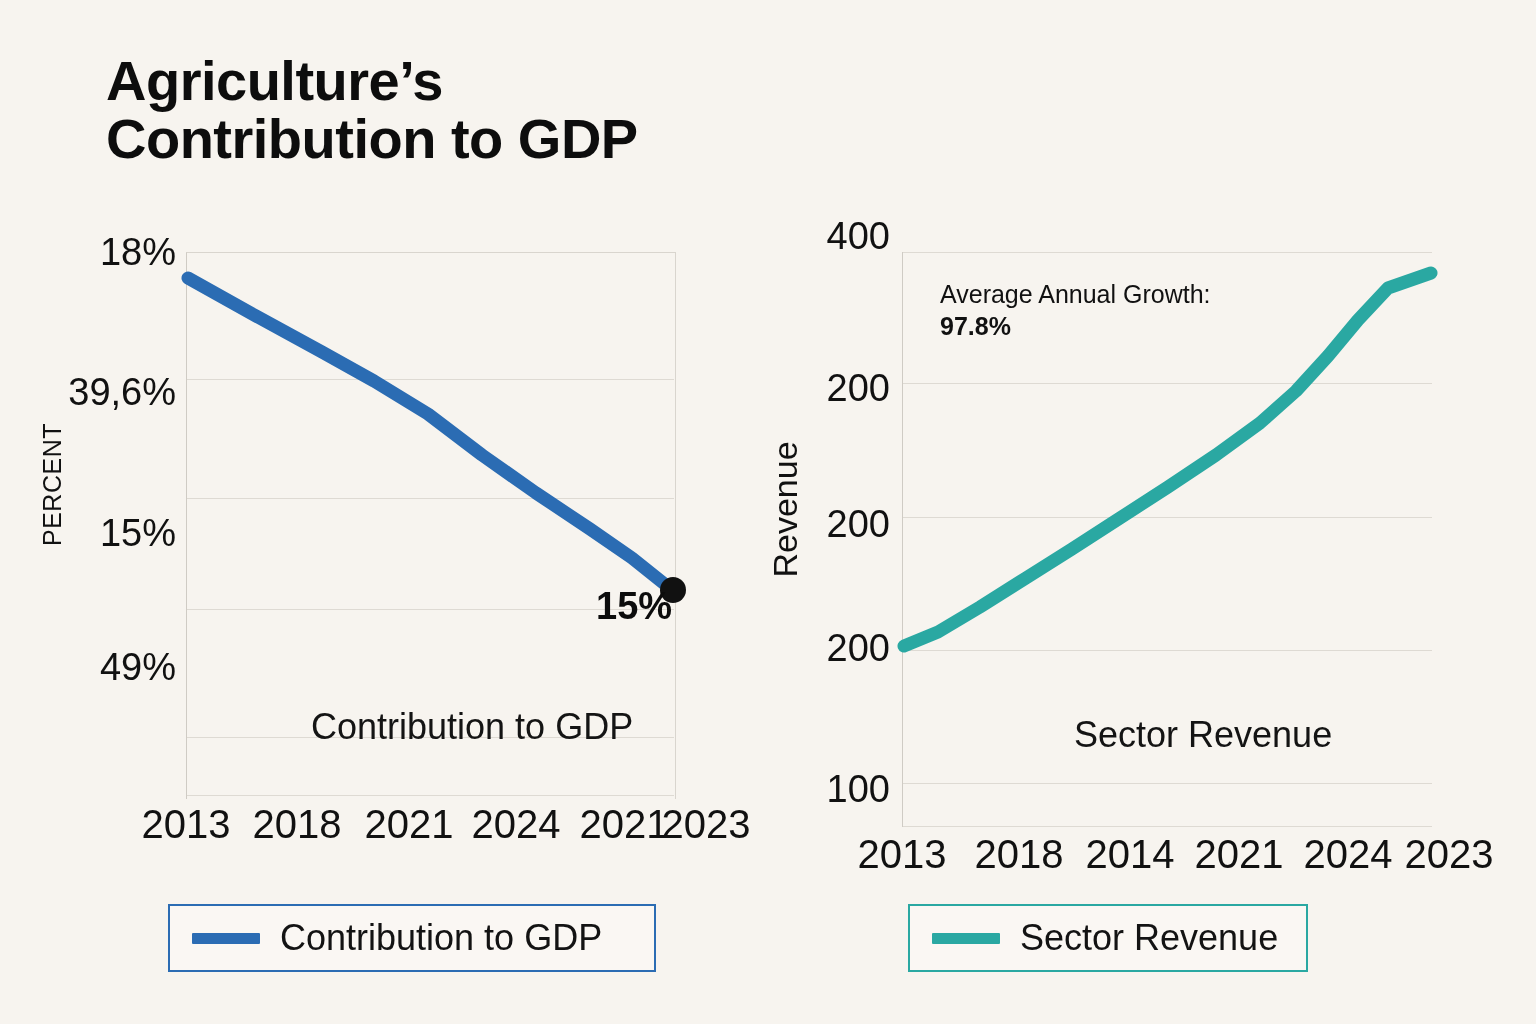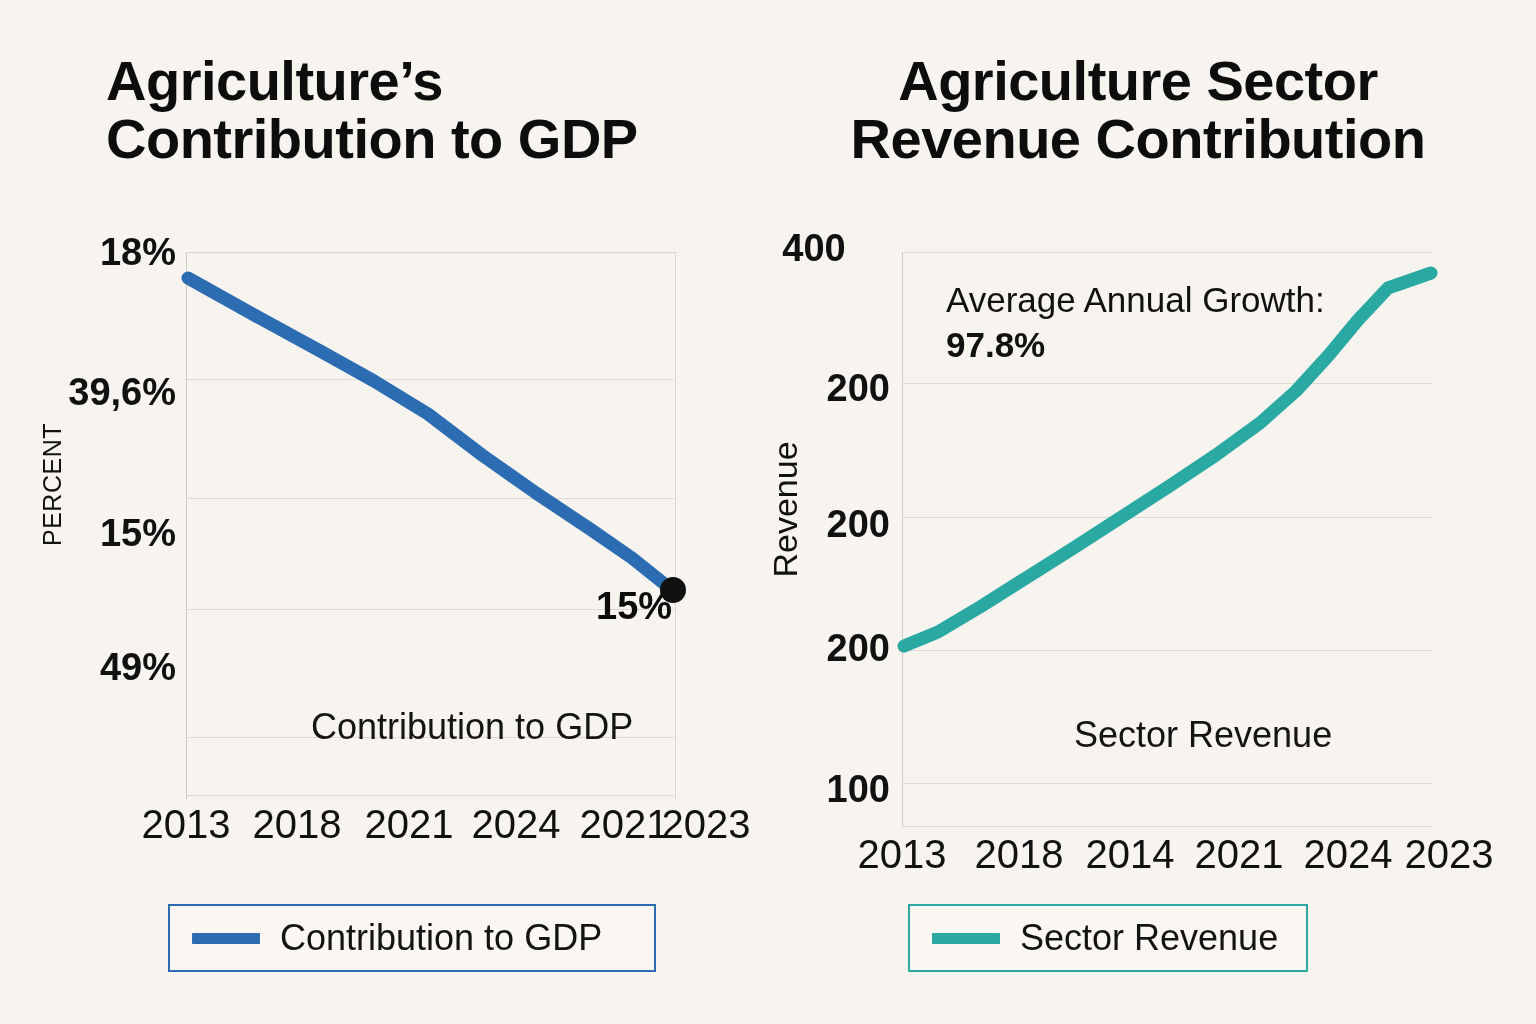--- a/index.html
+++ b/index.html
@@ -52,21 +52,21 @@
   .gridline {
     position: absolute;
     height: 0;
     border-top: 1.5px solid #dedad3;
   }
 
   
   .ytick {
     position: absolute;
     font-size: 38px;
-    font-weight: 700;
+    font-weight: 400;
     color: #111;
     text-align: right;
     white-space: nowrap;
     transform: translateY(-50%);
   }
   .xtick {
     position: absolute;
     font-size: 40px;
     font-weight: 400;
     color: #111;
@@ -103,24 +103,23 @@
     font-size: 36px;
     color: #141414;
     white-space: nowrap;
   }
   #inplot-left  { left: 311px; top: 706px; }
   #inplot-right { left: 1074px; top: 714px; }
 
   .annotation {
     position: absolute;
     left: 940px; top: 278px;
-    font-size: 35px;
+    font-size: 25px;
     line-height: 1.28;
     color: #111;
-    margin-left: 6px;
   }
   .annotation .val { font-weight: 700; }
 
   .point-label {
     position: absolute;
     left: 596px; top: 585px;
     font-size: 38px;
     font-weight: 700;
     color: #0c0c0c;
   }
@@ -195,33 +194,31 @@
     <div class="xtick" style="left:706px; top:802px;">2023</div>
 
     <div class="legend" id="legend-left">
       <span class="legend-swatch" style="background:#2b6cb3;"></span>
       <span class="legend-text">Contribution to GDP</span>
     </div>
   </div>
 
   <div class="panel" id="panel-right">
 
-    <div class="chart-title" id="title-right">Agriculture Sector
-Revenue Contribution</div>
 
     <div class="gridline" style="left:134px; top:252px; width:530px;"></div>
     <div class="gridline" style="left:134px; top:383px; width:530px;"></div>
     <div class="gridline" style="left:134px; top:517px; width:530px;"></div>
     <div class="gridline" style="left:134px; top:650px; width:530px;"></div>
     <div class="gridline" style="left:134px; top:783px; width:530px;"></div>
     <div class="gridline" style="left:134px; top:826px; width:530px;"></div>
 
     <div style="position:absolute; left:134px; top:252px; width:530px; height:575px; border-left:1.5px solid #cfcbc4;"></div>
 
-    <div class="ytick" style="left:-30px; top:248px; width:152px;text-align:center;">400</div>
+    <div class="ytick" style="left:-30px; top:236px; width:152px;">400</div>
     <div class="ytick" style="left:-30px; top:388px; width:152px;">200</div>
     <div class="ytick" style="left:-30px; top:524px; width:152px;">200</div>
     <div class="ytick" style="left:-30px; top:648px; width:152px;">200</div>
     <div class="ytick" style="left:-30px; top:789px; width:152px;">100</div>
 
     <div class="ytitle" id="ytitle-right" style="left:-73px; top:490px;">Revenue</div>
 
     <svg class="series" width="768" height="1024">
       <path d="M 136 646 L 170 632 L 212 607 L 258 578 L 304 549 L 352 518 L 400 487 L 448 455 L 492 423 L 528 391 L 560 356 L 590 320 L 620 288 L 663 273" fill="none" stroke="#2aa8a2" stroke-width="13" stroke-linecap="round" stroke-linejoin="round"></path>
     </svg>

